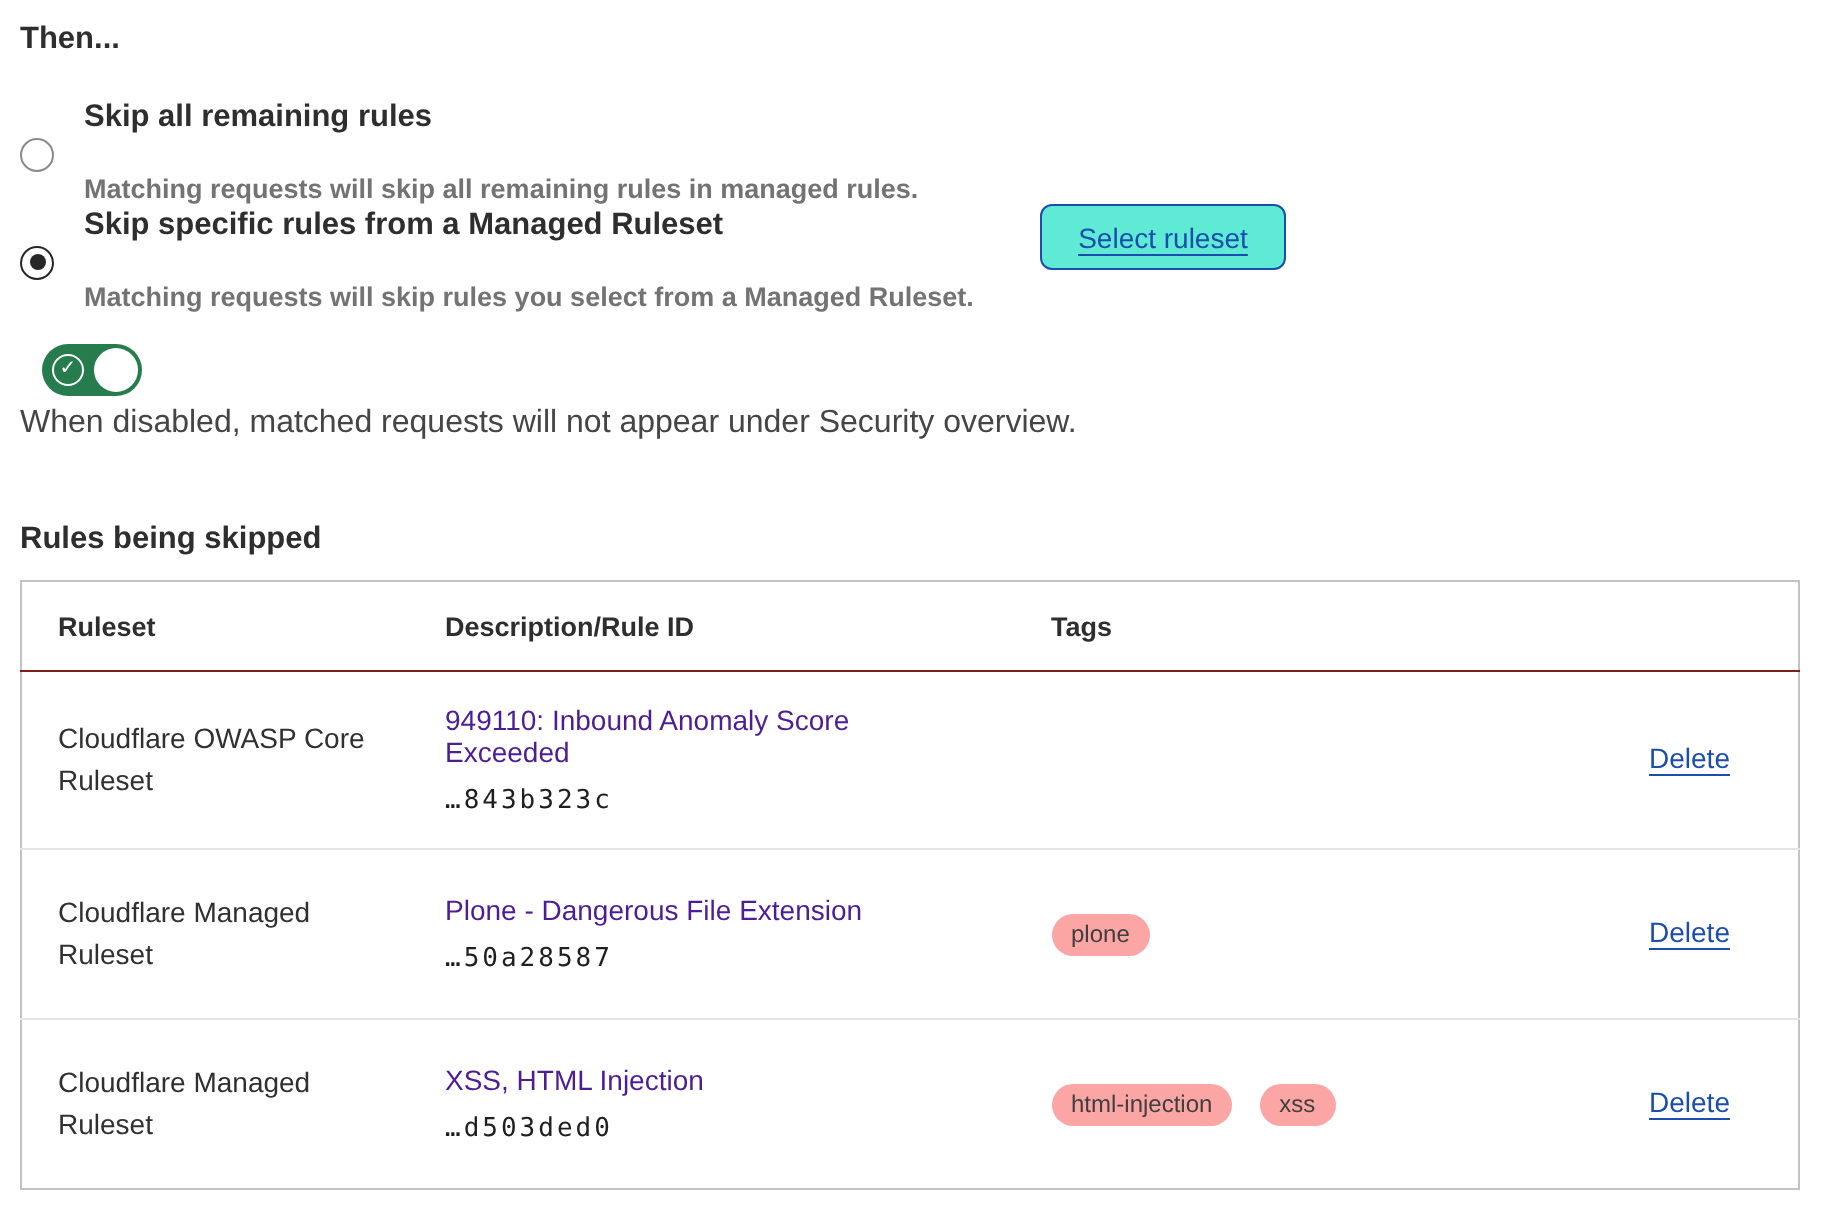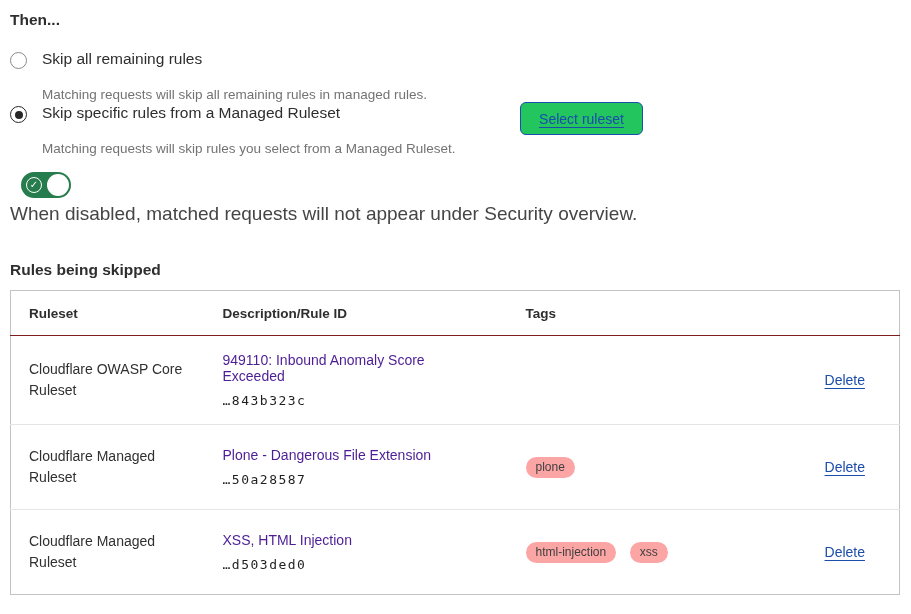--- a/index.html
+++ b/index.html
@@ -3,50 +3,50 @@
 <meta charset="utf-8">
 <style>
   * { margin:0; padding:0; box-sizing:border-box; }
   html,body { width:911px; height:614px; background:#fff; overflow:hidden; }
   body { font-family:"Liberation Sans","DejaVu Sans",sans-serif; color:#303030; position:relative; }
 
   .section-title { position:absolute; left:10px; font-size:15.5px; font-weight:700; color:#2e2e2e; }
   #then-title { top:11px; }
   #skipped-title { top:261px; }
 
-  .option { position:absolute; left:10px; display:flex; align-items:flex-start; }
+  .option { position:absolute; left:10px; display:flex; align-items:center;font-weight:bold; }
   #option-skip-all { top:50px; }
   #option-skip-specific { top:104px; }
 
   .radio { width:17px; height:17px; border-radius:50%; border:1.5px solid #8a8a8a;
            margin-top:2px; flex:0 0 17px; position:relative; background:#fff; cursor:pointer; }
   .radio.selected { border-color:#262626; }
   .radio.selected::after { content:""; position:absolute; left:3.5px; top:3.5px;
            width:8px; height:8px; border-radius:50%; background:#262626; }
 
   .option-texts { margin-left:15px; }
   .option-label { font-size:15.5px; color:#2e2e2e; cursor:pointer; }
   .option-desc { font-size:13.5px; color:#737373; margin-top:19px; }
 
   #select-ruleset-btn { position:absolute; left:520px; top:102px; width:123px; height:33px;
-           border:1px solid #1b4dac; border-radius:6px; background:#22c55e; color:#1b4dac;
+           border:1px solid #1b4dac; border-radius:6px; background:#5eead4; color:#1b4dac;
            font-size:14px; font-family:inherit; cursor:pointer;
            display:flex; align-items:center; justify-content:center; }
   #select-ruleset-btn span { text-decoration:underline; text-underline-offset:3px; }
 
   #log-row { position:absolute; left:10px; top:172px; display:flex; align-items:center; }
   #log-label { font-size:15.5px; color:#2e2e2e; }
   #log-toggle { margin-left:11px; width:50px; height:26px; border-radius:13px;
            background:#267c4c; position:relative; cursor:pointer; flex:0 0 50px; }
   #log-toggle .check-ring { position:absolute; left:5px; top:5px; width:16px; height:16px;
            border:1.5px solid #fff; border-radius:50%; display:flex; align-items:center;
            justify-content:center; color:#fff; font-size:10px; line-height:1; }
   #log-toggle .knob { position:absolute; right:2px; top:2px; width:22px; height:22px;
            background:#fff; border-radius:50%; }
-  #log-desc { position:absolute; left:10px; top:203px; font-size:19px; color:#454545; }
+  #log-desc { position:absolute; left:10px; top:203px; font-size:16px; color:#454545; }
 
   #rules-table { position:absolute; left:10px; top:290px; width:889px;
            border-collapse:collapse; table-layout:fixed; }
   #rules-table, #rules-table th, #rules-table td { border:0; }
   #rules-table { border:1px solid #c3c3c3; }
   #rules-table thead tr { border-bottom:1px solid #7f1d1d;margin-left:40px; }
   #rules-table tbody tr { border-bottom:1px solid #e5e5e5; }
   #rules-table tbody tr:last-child { border-bottom:0; }
   #rules-table th { text-align:left; font-size:13.5px; font-weight:700; color:#2e2e2e;
            padding:15px 18px 14px; }

